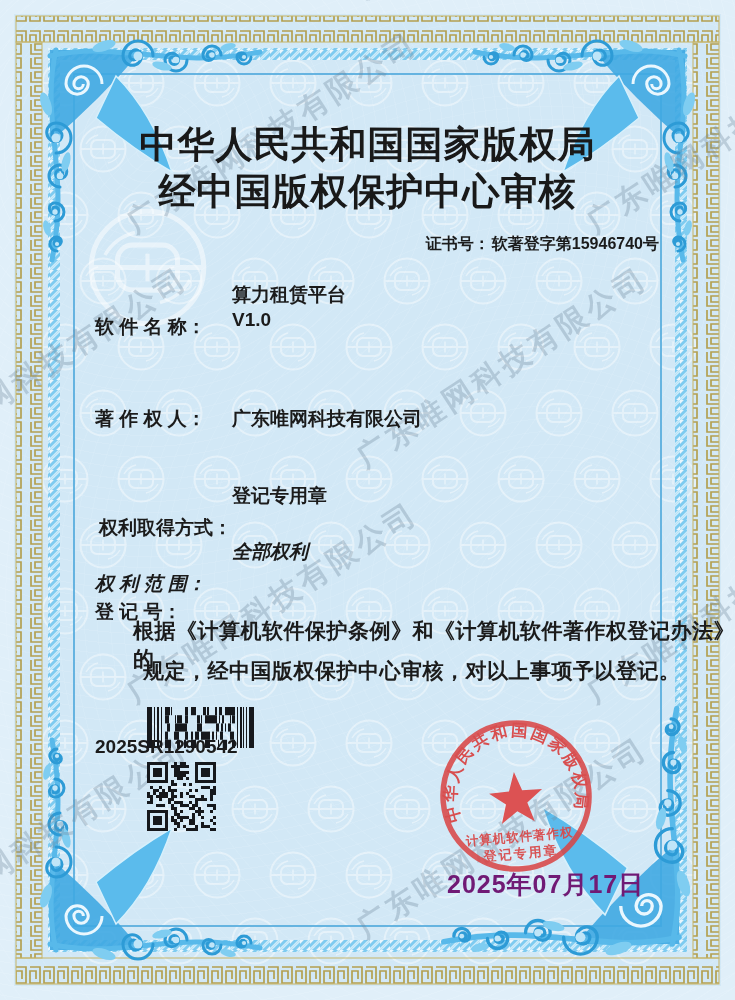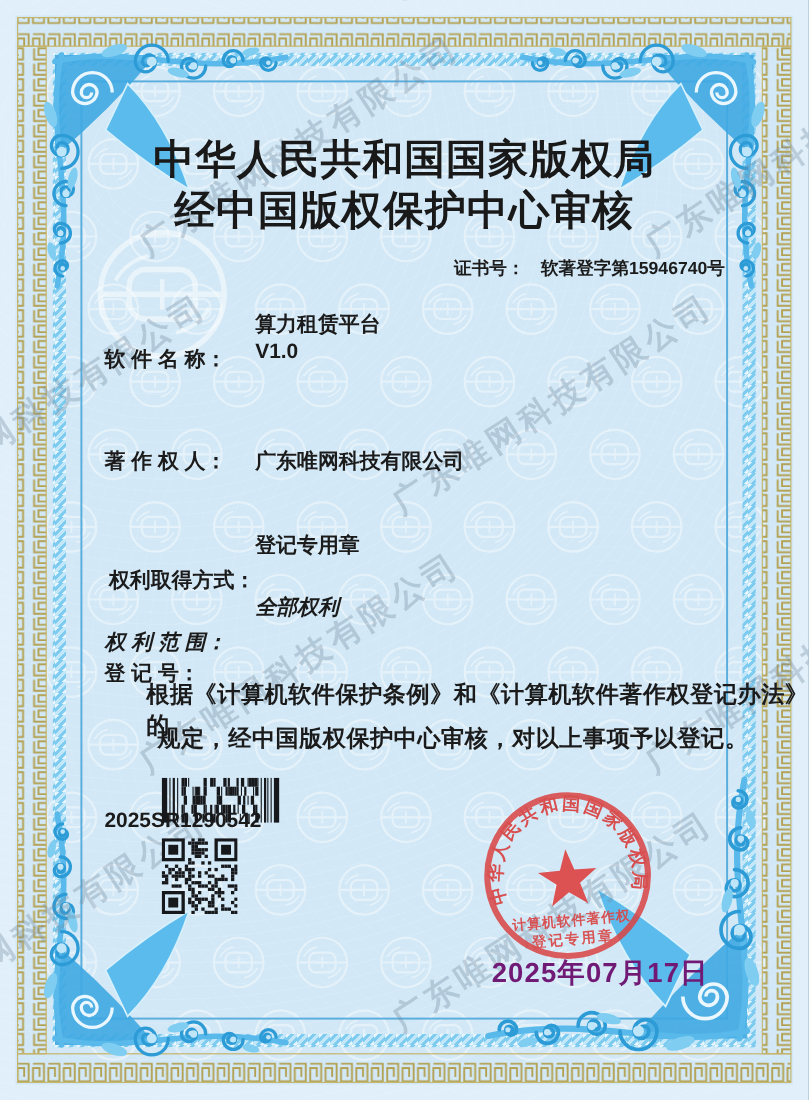--- a/index.html
+++ b/index.html
@@ -16,21 +16,21 @@
       repeating-radial-gradient(circle at 75% 60%, transparent 0 12px, rgba(255,255,255,.4) 12px 13px);}
   .wm-text{position:absolute;white-space:nowrap;font-size:30px;font-weight:600;
     letter-spacing:4px;color:#71899e;opacity:.33;transform:rotate(-33deg);
     transform-origin:left center;}
   .content{position:absolute;inset:0;color:#1b1b1b;}
   .title{position:absolute;width:100%;text-align:center;font-weight:700;
     font-size:37px;letter-spacing:1px;color:#191919;
     font-family:"DejaVu Serif","Liberation Serif",serif;}
   .t1{top:120px;} .t2{top:167px;}
   .certline{position:absolute;top:234px;right:76px;font-size:16px;font-weight:700;
-    display:flex;gap:15px;}
+    display:flex;gap:2px;}
   .frow{position:absolute;left:95px;display:flex;font-size:19px;font-weight:700;}
   .flabel{width:137px;flex:0 0 137px;margin-top:32px;}
   .fvalue{}
   .r-swname{top:282px;} .r-version{top:309px;left:232px;}
   .r-owner{top:374px;align-items:flex-end;} .r-acq{top:483px;text-align:right;} .r-scope{top:539px;font-style:italic;} .r-reg{top:567px;flex-direction:column;}
   .stmt{position:absolute;font-size:21px;font-weight:700;letter-spacing:.5px;}
   .stmt1{left:133px;top:617px;} .stmt2{left:95px;top:657px;margin-left:48px;}
   .barcode{position:absolute;left:147px;top:707px;}
   .qrcode{position:absolute;left:147px;top:762px;}
   .seal{position:absolute;left:428px;top:708px;transform:rotate(-5deg);opacity:.93;}

